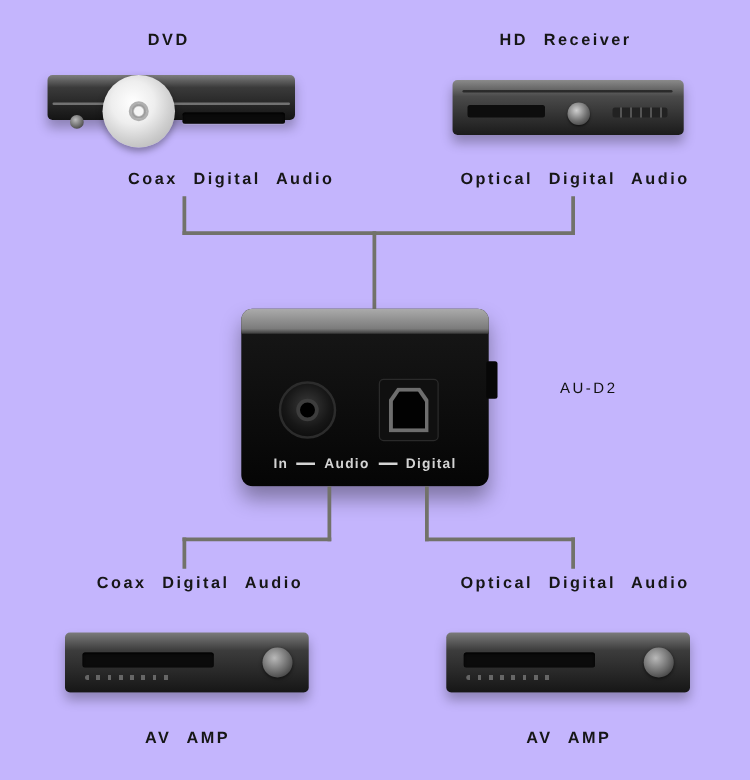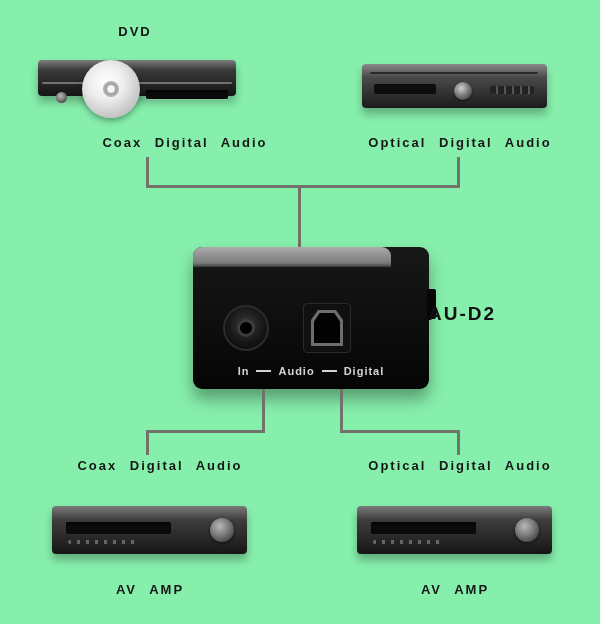--- a/index.html
+++ b/index.html
@@ -1,41 +1,42 @@
 <!DOCTYPE html>
 <html><head>
 <meta charset="utf-8">
 <style>
   html,body { margin:0; padding:0; background:#ffffff; }
   #stage {
     position:relative;
     width:600px; height:624px;
-    background:#86efac;
+    background:#c4b5fd;
     font-family:"Liberation Sans", sans-serif;
     overflow:hidden;
   }
 
   
   .lbl {
     position:absolute;
     font-weight:bold;
     font-size:13px;
     letter-spacing:2px;
     word-spacing:7px;
     color:#161616;
     text-align:center;
     white-space:nowrap;
   }
   .model-lbl {
     position:absolute;
-    font-weight:bold;
-    font-size:19px;
+    font-weight:normal;
+    font-size:12px;
     letter-spacing:2px;
     color:#111;
     white-space:nowrap;
+    margin-left:20px;
   }
 
   
   .line { position:absolute; background:#72726a; }
 
   
   .device { position:absolute; }
 
   
   .dvd-body {
@@ -96,21 +97,20 @@
     background:repeating-linear-gradient(90deg,#222 0 6px, #555 6px 8px);
     border-radius:2px;
   }
 
   
   .conv {
     position:absolute; left:193px; top:247px; width:198px; height:142px;
     border-radius:9px;
     background:linear-gradient(180deg,#181818 0%,#050505 100%);
     box-shadow:0 10px 16px rgba(0,0,0,0.35);
-    padding-left:38px;
   }
   .conv-top {
     position:absolute; left:0; top:0; width:198px; height:20px;
     border-radius:9px 9px 0 0;
     background:linear-gradient(180deg,#ababab 0%,#7b7b7b 80%, #3a3a3a 100%);
   }
   .conv-tab {
     position:absolute; right:-7px; top:42px; width:9px; height:30px;
     background:#070707; border-radius:2px;
   }
@@ -166,20 +166,21 @@
     background:repeating-linear-gradient(90deg,#666 0 3px, transparent 3px 9px);
     border-radius:2px;
   }
 </style>
 </head>
 <body>
 
 <div id="stage">
 
   <div class="lbl" style="left:20px; top:24px; width:230px;">DVD</div>
+  <div class="lbl" style="left:335px; top:24px; width:235px;">HD Receiver</div>
 
   <div class="device" style="left:38px; top:60px; width:200px; height:60px;">
     <div class="dvd-body">
       <div class="dvd-topline"></div>
     </div>
     <div class="dvd-power"></div>
     <div class="dvd-tray"></div>
     <div class="disc">
       <div class="disc-hole"></div>
     </div>

